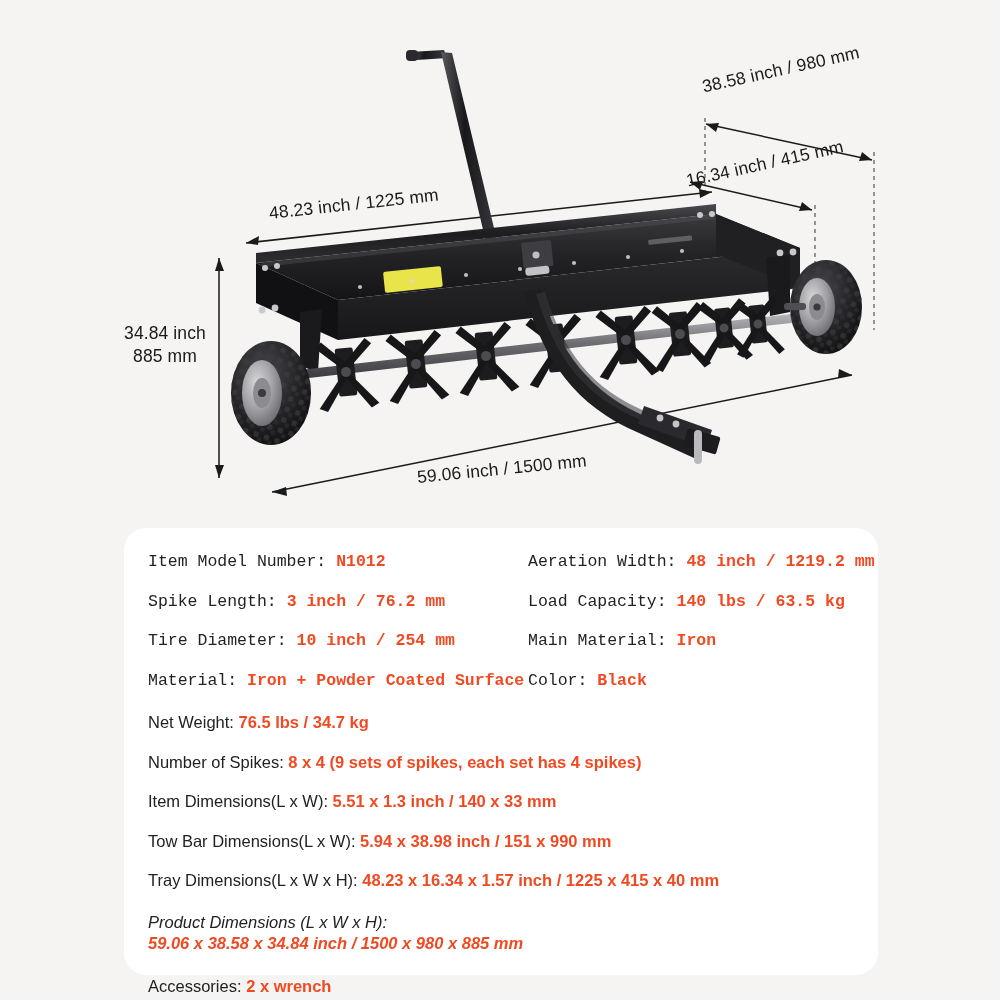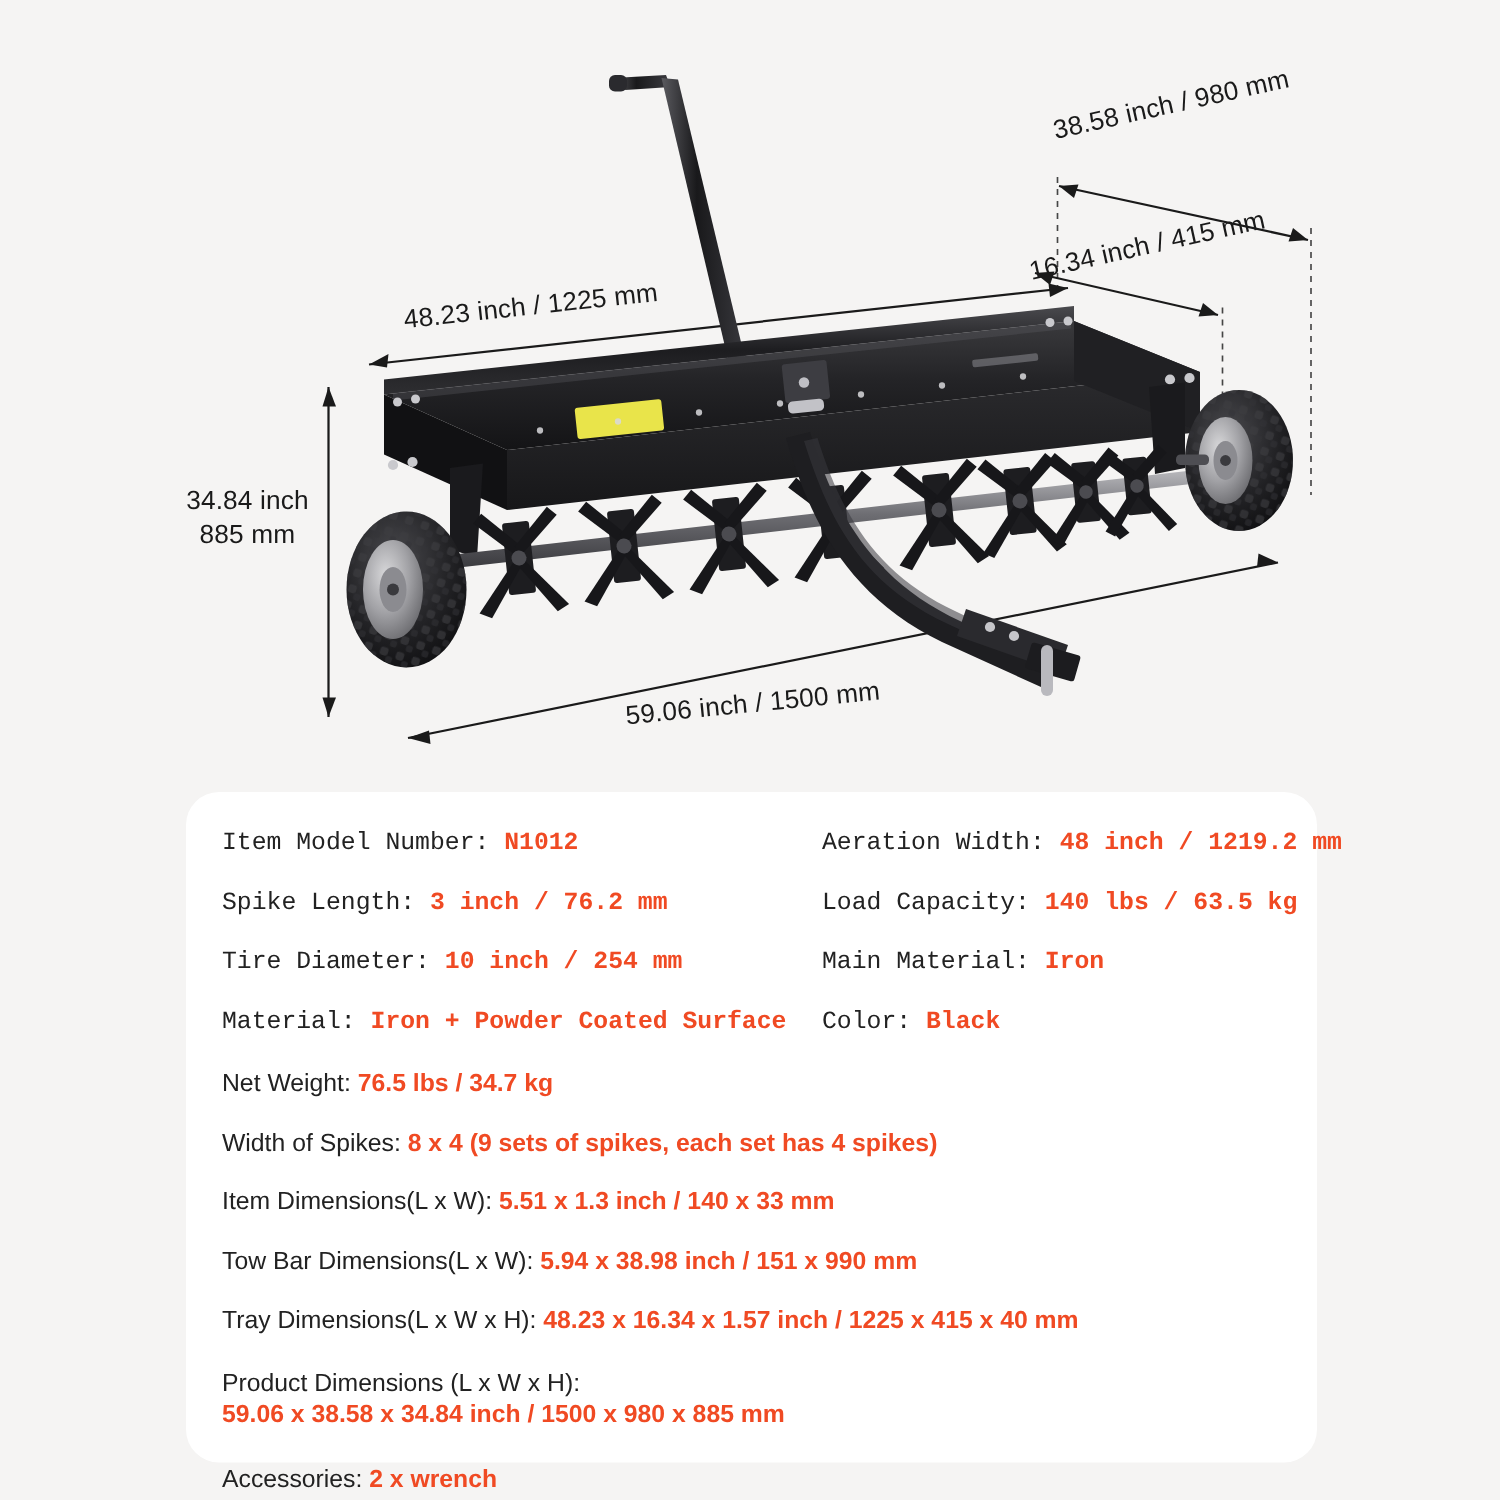--- a/index.html
+++ b/index.html
@@ -33,32 +33,32 @@
   
   #spec-card{
     position:absolute;left:124px;top:528px;width:754px;height:447px;
     background:#ffffff;border-radius:22px;
     box-sizing:border-box;
     padding:26px 0 0 0;
   }
   .spec-cols{position:relative;height:156px;}
   .col{position:absolute;top:0;font-family:Liberation Mono, monospace;}
   .col-left{left:24px;width:380px;}
-  .col-right{left:424px;width:330px;}
+  .col-right{left:404px;width:330px;}
   .row{
     font-size:16.5px;color:#222;
     line-height:1;
     margin-bottom:23px;
     white-space:nowrap;
   }
   .row:last-child{margin-bottom:0;}
   .val{color:#f04a23;font-weight:bold;}
   .full-rows{position:relative;padding-left:24px;margin-top:4px;}
   .full-rows .row{margin-bottom:23px;}
-  .row.wrap{white-space:normal;line-height:1.32;}
+  .row.wrap{white-space:normal;line-height:1.32;font-style:italic;}
   .row.wrap .val{display:block;}
 </style>
 </head>
 <body>
 
 <div id="stage">
 
   <div id="hero">
     <svg width="1000" height="520" viewBox="0 0 1000 520" xmlns="http://www.w3.org/2000/svg">
       <defs>
@@ -330,21 +330,21 @@
       <div class="col col-right">
         <div class="row"><span>Aeration Width: </span><span class="val">48 inch / 1219.2 mm</span></div>
         <div class="row"><span>Load Capacity: </span><span class="val">140 lbs / 63.5 kg</span></div>
         <div class="row"><span>Main Material: </span><span class="val">Iron</span></div>
         <div class="row"><span>Color: </span><span class="val">Black</span></div>
       </div>
     </div>
 
     <div class="full-rows">
       <div class="row"><span>Net Weight: </span><span class="val">76.5 lbs / 34.7 kg</span></div>
-      <div class="row"><span>Width of Spikes: </span><span class="val">8 x 4 (9 sets of spikes, each set has 4 spikes)</span></div>
+      <div class="row"><span>Number of Spikes: </span><span class="val">8 x 4 (9 sets of spikes, each set has 4 spikes)</span></div>
       <div class="row"><span>Item Dimensions(L x W): </span><span class="val">5.51 x 1.3 inch / 140 x 33 mm</span></div>
       <div class="row"><span>Tow Bar Dimensions(L x W): </span><span class="val">5.94 x 38.98 inch / 151 x 990 mm</span></div>
       <div class="row"><span>Tray Dimensions(L x W x H): </span><span class="val">48.23 x 16.34 x 1.57 inch / 1225 x 415 x 40 mm</span></div>
       <div class="row wrap"><span>Product Dimensions (L x W x H): </span><span class="val">59.06 x 38.58 x 34.84 inch / 1500 x 980 x 885 mm</span></div>
       <div class="row"><span>Accessories: </span><span class="val">2 x wrench</span></div>
     </div>
   </div>
 
 </div>
 

